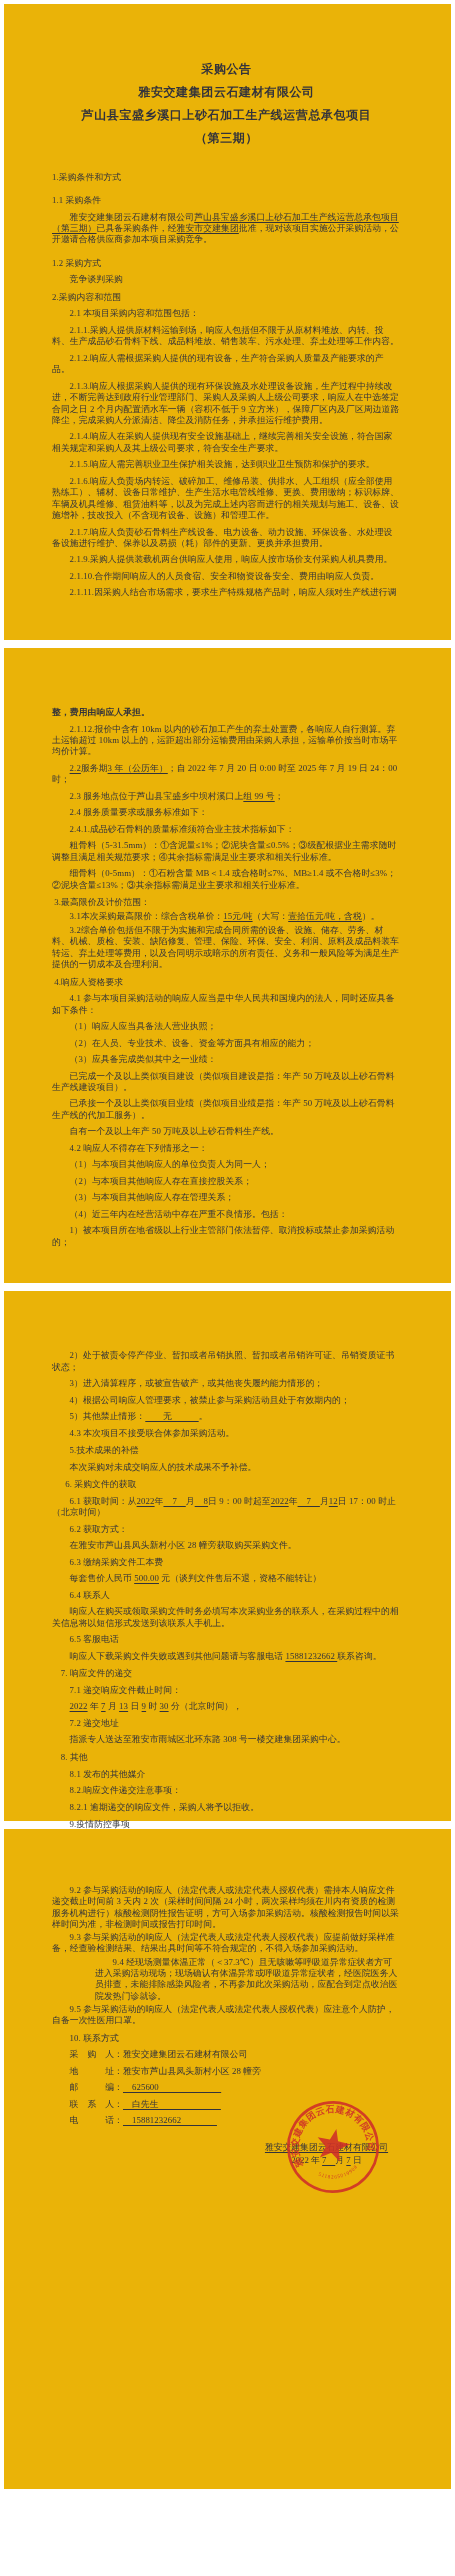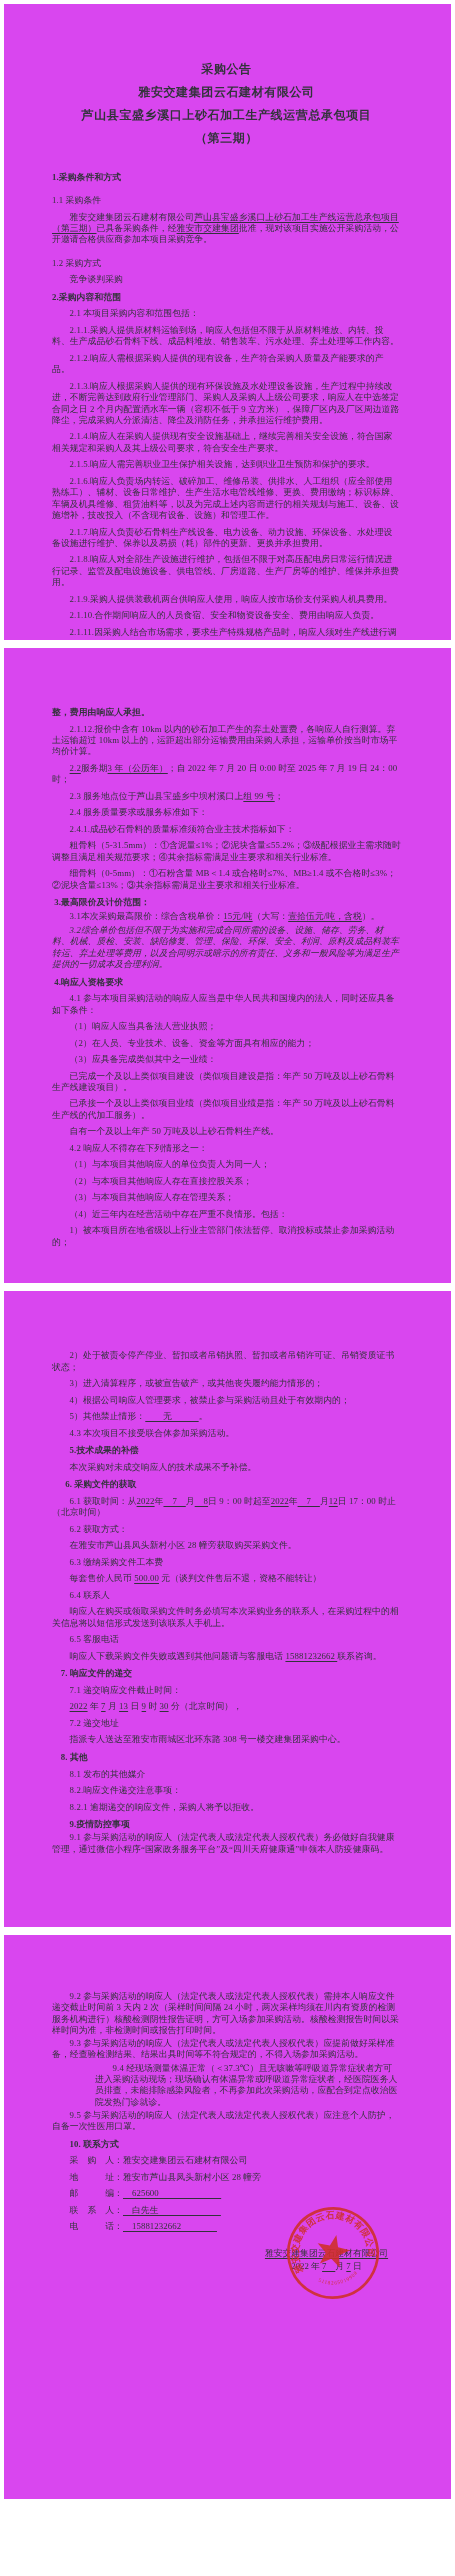--- a/index.html
+++ b/index.html
@@ -7,33 +7,33 @@
     background:#ffffff;
     width:455px;
     font-family:"Liberation Serif","DejaVu Serif",serif;
     color:#33333b;
   }
   .doc{padding-top:4px;}
   .page{
     position:relative;
     width:447px;
     margin:0 auto 8px auto;
-    background:#d946ef;
+    background:#eab308;
     box-sizing:border-box;
   }
   .page .content{
     padding:54px 50px 0 48px;
     box-sizing:border-box;
   }
   .blk{font-size:8.8px;line-height:11.4px;letter-spacing:0.1px;}
   .t-title{
     font-size:12px;line-height:23px;font-weight:bold;text-align:center;
     text-indent:0;letter-spacing:0.6px;
   }
-  .t-head{font-weight:bold;margin-top:6.3px;}
+  .t-head{font-weight:normal;margin-top:6.3px;}
   .t-sub{margin-top:12px;}
   .t-p{margin-top:5.1px;text-indent:2em;}
   .t-pc{margin-top:5.1px;text-indent:0;font-weight:bold;}
   u{text-decoration:underline;text-underline-offset:1.7px;}
   
   .sig-area{position:absolute;left:237px;top:312px;width:171px;text-align:center;
     font-size:8.8px;line-height:13px;}
   .sig-company{white-space:nowrap;}
   .seal{
     position:absolute;left:280px;top:269px;width:98px;height:98px;
@@ -58,58 +58,57 @@
         <div class="blk t-p">竞争谈判采购</div>
         <div class="blk t-head">2.采购内容和范围</div>
         <div class="blk t-p">2.1 本项目采购内容和范围包括：</div>
         <div class="blk t-p">2.1.1.采购人提供原材料运输到场，响应人包括但不限于从原材料堆放、内转、投料、生产成品砂石骨料下线、成品料堆放、销售装车、污水处理、弃土处理等工作内容。</div>
         <div class="blk t-p">2.1.2.响应人需根据采购人提供的现有设备，生产符合采购人质量及产能要求的产品。</div>
         <div class="blk t-p">2.1.3.响应人根据采购人提供的现有环保设施及水处理设备设施，生产过程中持续改进，不断完善达到政府行业管理部门、采购人及采购人上级公司要求，响应人在中选签定合同之日 2 个月内配置洒水车一辆（容积不低于 9 立方米），保障厂区内及厂区周边道路降尘，完成采购人分派清洁、降尘及消防任务，并承担运行维护费用。</div>
         <div class="blk t-p">2.1.4.响应人在采购人提供现有安全设施基础上，继续完善相关安全设施，符合国家相关规定和采购人及其上级公司要求，符合安全生产要求。</div>
         <div class="blk t-p">2.1.5.响应人需完善职业卫生保护相关设施，达到职业卫生预防和保护的要求。</div>
         <div class="blk t-p">2.1.6.响应人负责场内转运、破碎加工、维修吊装、供排水、人工组织（应全部使用熟练工）、辅材、设备日常维护、生产生活水电管线维修、更换、费用缴纳；标识标牌、车辆及机具维修、租赁油料等，以及为完成上述内容而进行的相关规划与施工、设备、设施增补，技改投入（不含现有设备、设施）和管理工作。</div>
         <div class="blk t-p">2.1.7.响应人负责砂石骨料生产线设备、电力设备、动力设施、环保设备、水处理设备设施进行维护、保养以及易损（耗）部件的更新、更换并承担费用。</div>
-        <div class="blk t-p">2.1.8.响应人对全部生产设施进行维护，包括但不限于对高压配电房日常运行情况进行记录、监管及配电设施设备、供电管线、厂房道路、生产厂房等的维护、维保并承担费用。</div>
         <div class="blk t-p">2.1.9.采购人提供装载机两台供响应人使用，响应人按市场价支付采购人机具费用。</div>
         <div class="blk t-p">2.1.10.合作期间响应人的人员食宿、安全和物资设备安全、费用由响应人负责。</div>
         <div class="blk t-p">2.1.11.因采购人结合市场需求，要求生产特殊规格产品时，响应人须对生产线进行调</div>
       </div>
   </section>
 
   <section class="page" style="height:635px">
     <div class="content">
         <div class="blk t-pc">整，费用由响应人承担。</div>
         <div class="blk t-p">2.1.12.报价中含有 10km 以内的砂石加工产生的弃土处置费，各响应人自行测算。弃土运输超过 10km 以上的，运距超出部分运输费用由采购人承担，运输单价按当时市场平均价计算。</div>
         <div class="blk t-p"><u>2.2</u>服务期<u>3 年（公历年）</u>；自 2022 年 7 月 20 日 0:00 时至 2025 年 7 月 19 日 24：00时；</div>
         <div class="blk t-p">2.3 服务地点位于芦山县宝盛乡中坝村溪口上<u>组 99 号</u>；</div>
         <div class="blk t-p">2.4 服务质量要求或服务标准如下：</div>
         <div class="blk t-p">2.4.1.成品砂石骨料的质量标准须符合业主技术指标如下：</div>
-        <div class="blk t-p">粗骨料（5-31.5mm）：①含泥量≤1%；②泥块含量≤55.2%；③级配根据业主需求随时调整且满足相关规范要求；④其余指标需满足业主要求和相关行业标准。</div>
+        <div class="blk t-p">粗骨料（5-31.5mm）：①含泥量≤1%；②泥块含量≤0.5%；③级配根据业主需求随时调整且满足相关规范要求；④其余指标需满足业主要求和相关行业标准。</div>
         <div class="blk t-p">细骨料（0-5mm）：①石粉含量 MB＜1.4 或合格时≤7%、MB≥1.4 或不合格时≤3%；②泥块含量≤13%；③其余指标需满足业主要求和相关行业标准。</div>
         <div class="blk t-head" style="text-indent: 0.25em;">3.最高限价及计价范围：</div>
         <div class="blk t-p" style="margin-top: 2.3px;">3.1本次采购最高限价：综合含税单价：<u>15元/吨</u>（大写：<u>壹拾伍元/吨，含税</u>）。</div>
-        <div class="blk t-p" style="margin-top: 2.3px; font-style: italic;">3.2综合单价包括但不限于为实施和完成合同所需的设备、设施、储存、劳务、材料、机械、质检、安装、缺陷修复、管理、保险、环保、安全、利润、原料及成品料装车转运、弃土处理等费用，以及合同明示或暗示的所有责任、义务和一般风险等为满足生产提供的一切成本及合理利润。</div>
+        <div class="blk t-p" style="margin-top: 2.3px;">3.2综合单价包括但不限于为实施和完成合同所需的设备、设施、储存、劳务、材料、机械、质检、安装、缺陷修复、管理、保险、环保、安全、利润、原料及成品料装车转运、弃土处理等费用，以及合同明示或暗示的所有责任、义务和一般风险等为满足生产提供的一切成本及合理利润。</div>
         <div class="blk t-head" style="text-indent: 0.25em;">4.响应人资格要求</div>
         <div class="blk t-p">4.1 参与本项目采购活动的响应人应当是中华人民共和国境内的法人，同时还应具备如下条件：</div>
         <div class="blk t-p">（1）响应人应当具备法人营业执照；</div>
         <div class="blk t-p">（2）在人员、专业技术、设备、资金等方面具有相应的能力；</div>
         <div class="blk t-p">（3）应具备完成类似其中之一业绩：</div>
         <div class="blk t-p">已完成一个及以上类似项目建设（类似项目建设是指：年产 50 万吨及以上砂石骨料生产线建设项目）。</div>
         <div class="blk t-p">已承接一个及以上类似项目业绩（类似项目业绩是指：年产 50 万吨及以上砂石骨料生产线的代加工服务）。</div>
         <div class="blk t-p">自有一个及以上年产 50 万吨及以上砂石骨料生产线。</div>
         <div class="blk t-p">4.2 响应人不得存在下列情形之一：</div>
         <div class="blk t-p">（1）与本项目其他响应人的单位负责人为同一人；</div>
         <div class="blk t-p">（2）与本项目其他响应人存在直接控股关系；</div>
         <div class="blk t-p">（3）与本项目其他响应人存在管理关系；</div>
         <div class="blk t-p">（4）近三年内在经营活动中存在严重不良情形。包括：</div>
         <div class="blk t-p">1）被本项目所在地省级以上行业主管部门依法暂停、取消投标或禁止参加采购活动的；</div>
       </div>
   </section>
 
-  <section class="page" style="height:636px">
+  <section class="page" style="height:530px">
     <div class="content">
         <div class="blk t-p">2）处于被责令停产停业、暂扣或者吊销执照、暂扣或者吊销许可证、吊销资质证书状态；</div>
         <div class="blk t-p">3）进入清算程序，或被宣告破产，或其他丧失履约能力情形的；</div>
         <div class="blk t-p">4）根据公司响应人管理要求，被禁止参与采购活动且处于有效期内的；</div>
         <div class="blk t-p">5）其他禁止情形：<u>　　无　　　</u>。</div>
         <div class="blk t-p">4.3 本次项目不接受联合体参加采购活动。</div>
         <div class="blk t-head" style="text-indent: 2em;">5.技术成果的补偿</div>
         <div class="blk t-p">本次采购对未成交响应人的技术成果不予补偿。</div>
         <div class="blk t-head" style="text-indent: 1.5em;">6.  采购文件的获取</div>
         <div class="blk t-p">6.1 获取时间：从<u>2022</u>年<u>　7　</u>月<u>　8</u>日 9：00 时起至<u>2022</u>年<u>　7　</u>月<u>12</u>日 17：00 时止（北京时间）</div>
@@ -128,21 +127,21 @@
         <div class="blk t-p">指派专人送达至雅安市雨城区北环东路 308 号一楼交建集团采购中心。</div>
         <div class="blk t-head" style="text-indent: 1em;">8.  其他</div>
         <div class="blk t-p">8.1 发布的其他媒介</div>
         <div class="blk t-p">8.2.响应文件递交注意事项：</div>
         <div class="blk t-p">8.2.1 逾期递交的响应文件，采购人将予以拒收。</div>
         <div class="blk t-head" style="text-indent: 2em;">9.疫情防控事项</div>
         <div class="blk t-p" style="margin-top: 1.7px;">9.1 参与采购活动的响应人（法定代表人或法定代表人授权代表）务必做好自我健康管理，通过微信小程序“国家政务服务平台”及“四川天府健康通”申领本人防疫健康码。</div>
       </div>
   </section>
 
-  <section class="page" style="height:564px">
+  <section class="page" style="height:660px">
     <div class="content">
         <div class="blk t-p" style="margin-top: 1.7px;">9.2 参与采购活动的响应人（法定代表人或法定代表人授权代表）需持本人响应文件递交截止时间前 3 天内 2 次（采样时间间隔 24 小时，两次采样均须在川内有资质的检测服务机构进行）核酸检测阴性报告证明，方可入场参加采购活动。核酸检测报告时间以采样时间为准，非检测时间或报告打印时间。</div>
         <div class="blk t-p" style="margin-top: 1.7px;">9.3 参与采购活动的响应人（法定代表人或法定代表人授权代表）应提前做好采样准备，经查验检测结果、结果出具时间等不符合规定的，不得入场参加采购活动。</div>
         <div class="blk t-p" style="margin-top: 1.7px; margin-left: 43px;">9.4 经现场测量体温正常（＜37.3℃）且无咳嗽等呼吸道异常症状者方可进入采购活动现场；现场确认有体温异常或呼吸道异常症状者，经医院医务人员排查，未能排除感染风险者，不再参加此次采购活动，应配合到定点收治医院发热门诊就诊。</div>
         <div class="blk t-p" style="margin-top: 1.7px;">9.5 参与采购活动的响应人（法定代表人或法定代表人授权代表）应注意个人防护，自备一次性医用口罩。</div>
         <div class="blk t-head" style="text-indent: 2em;">10.  联系方式</div>
         <div class="blk t-p">采　购　人：雅安交建集团云石建材有限公司</div>
         <div class="blk t-p">地　　　址：雅安市芦山县凤头新村小区 28 幢旁</div>
         <div class="blk t-p">邮　　　编：<u>　625600　　　　　　　</u></div>
         <div class="blk t-p">联　系　人：<u>　白先生　　　　　　　</u></div>

